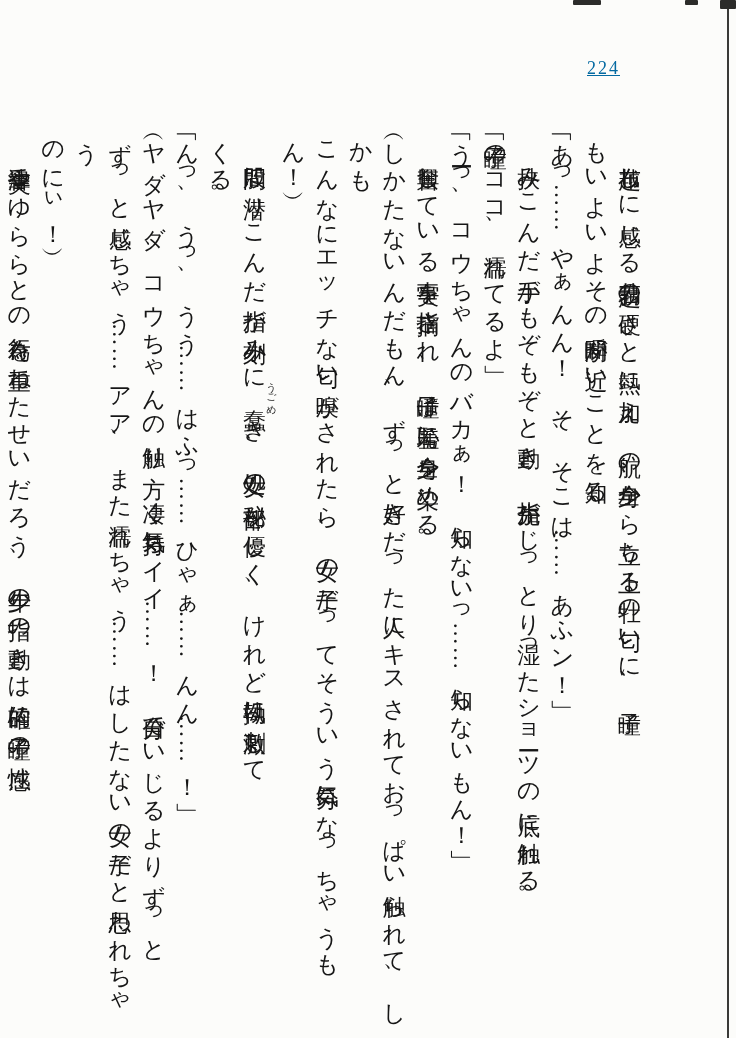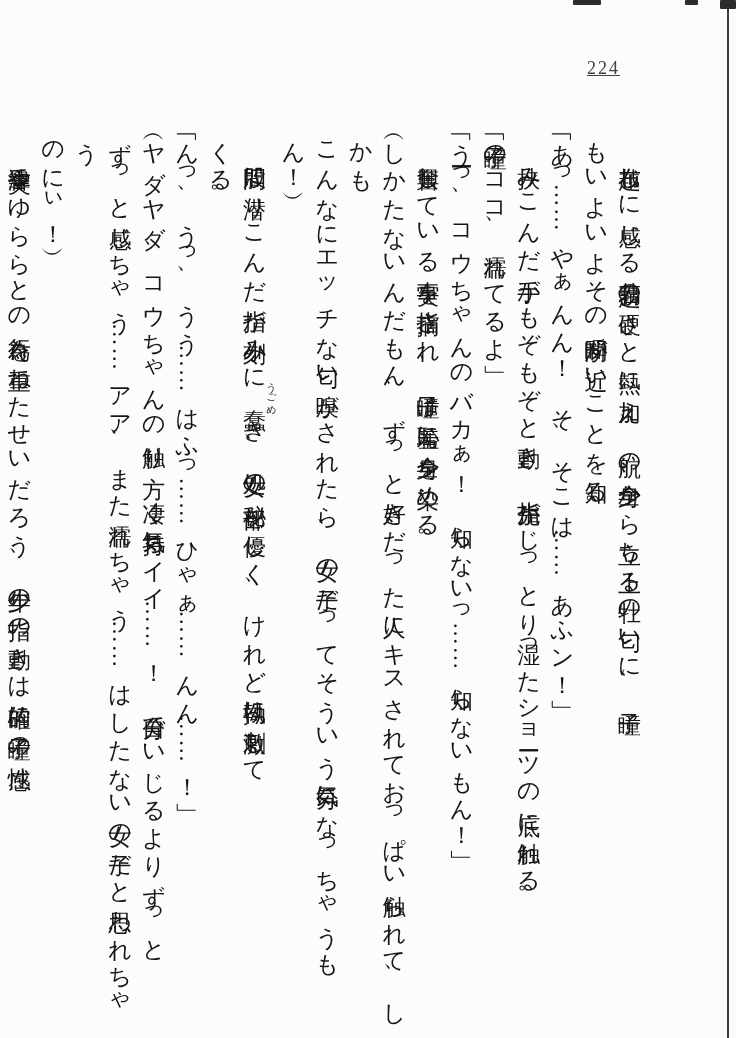--- a/index.html
+++ b/index.html
@@ -15,21 +15,21 @@
     overflow: hidden;
     font-family: "Liberation Serif", "DejaVu Serif", serif;
     color: #161616;
   }
   .page-number {
     position: absolute;
     top: 58px;
     left: 587px;
     font-size: 18px;
     letter-spacing: 2px;
-    color: #404040;
+    color: #0369a1;
     text-decoration: underline;
   }
   .text-block {
     position: absolute;
     top: 126px;
     left: 74px;
     width: 572px;
     height: 892px;
     writing-mode: vertical-rl;
     -webkit-writing-mode: vertical-rl;

